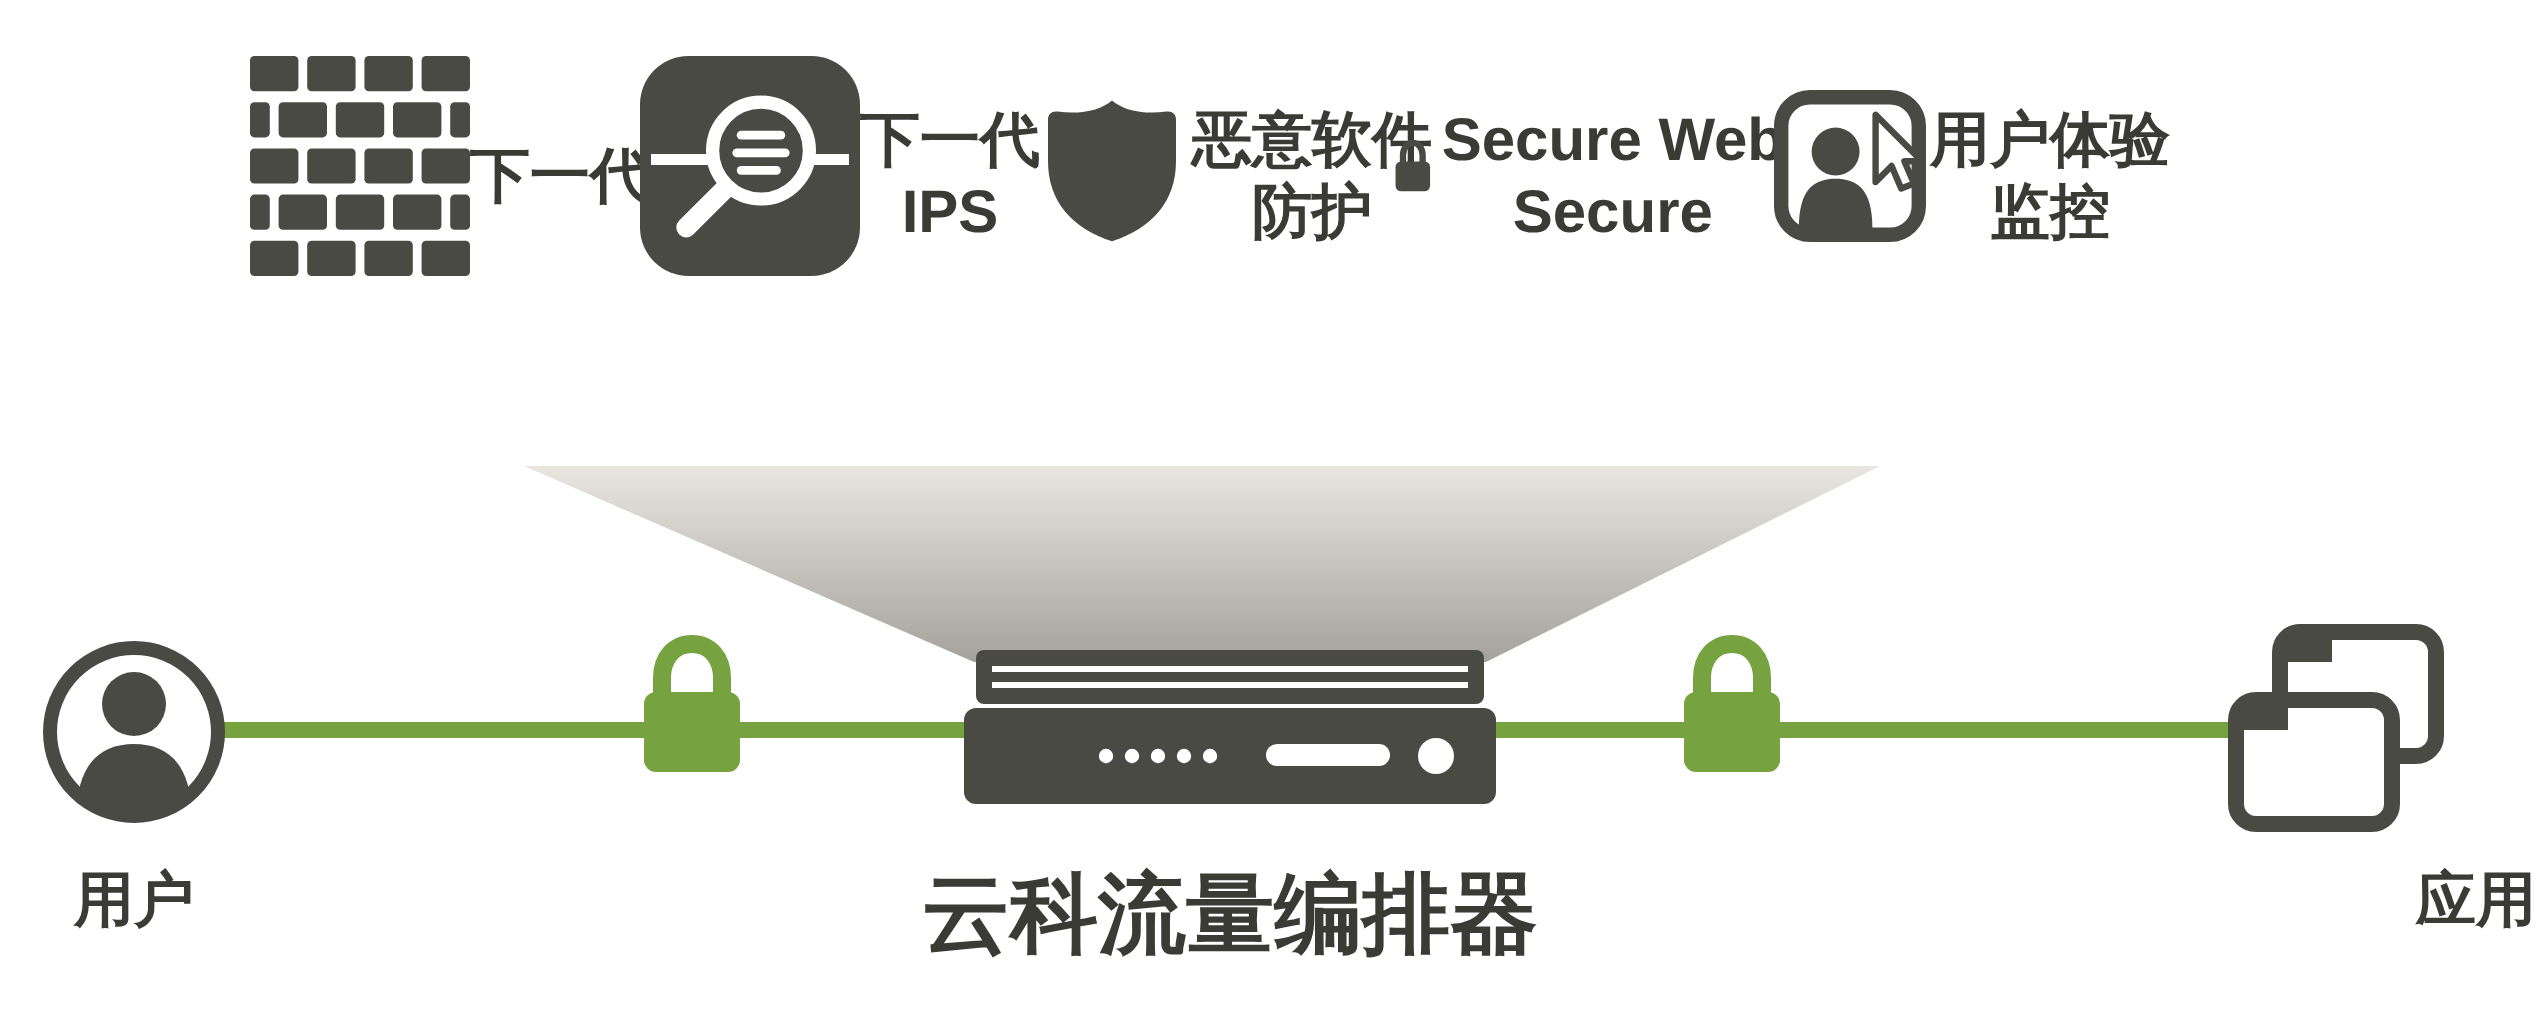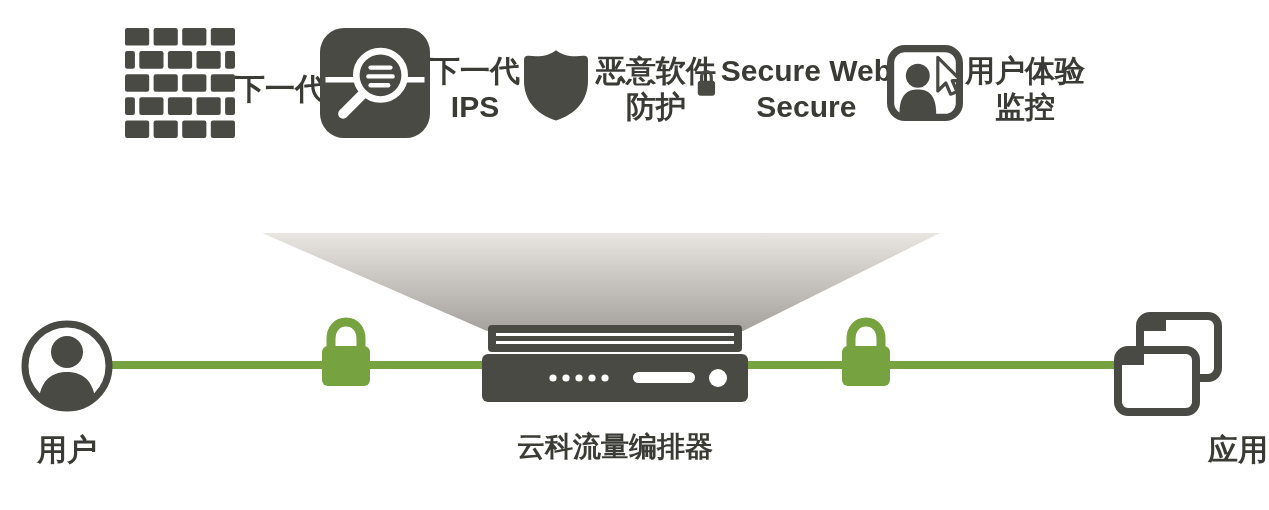--- a/index.html
+++ b/index.html
@@ -29,21 +29,21 @@
     white-space:nowrap;
   }
   .flow-label{
     position:absolute;
     text-align:center;
     font-weight:bold;
     color:var(--text);
     white-space:nowrap;
   }
   .flow-label.user{left:-33px;top:430px;width:200px;font-size:30px;}
-  .flow-label.orchestrator{left:415px;top:428px;width:400px;font-size:28px;}
+  .flow-label.orchestrator{left:415px;top:428px;width:400px;font-size:44px;}
   .flow-label.app{left:1068px;top:430px;width:200px;font-size:30px;text-align:right;}
 </style>
 </head>
 <body>
 
 <div class="canvas">
 
   <svg class="layer" viewBox="0 0 1269 510" aria-hidden="true">
     <defs>
       <linearGradient id="funnelGrad" x1="0" y1="0" x2="0" y2="1">

